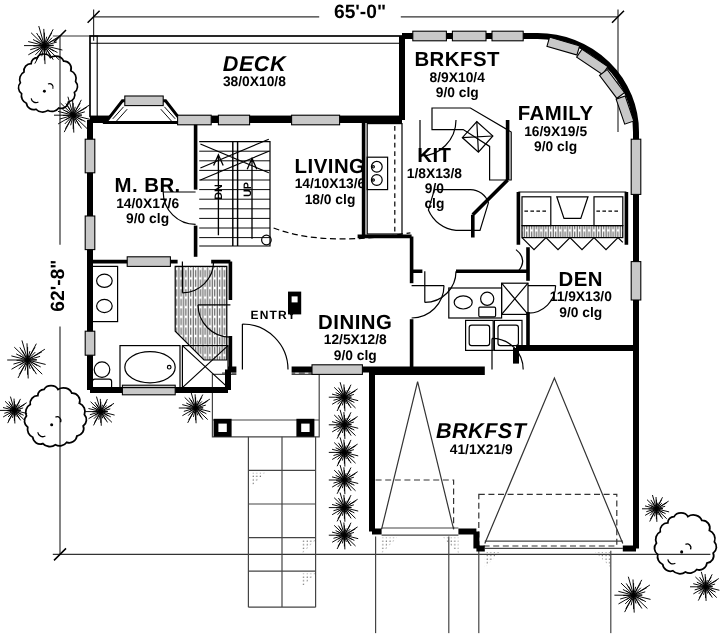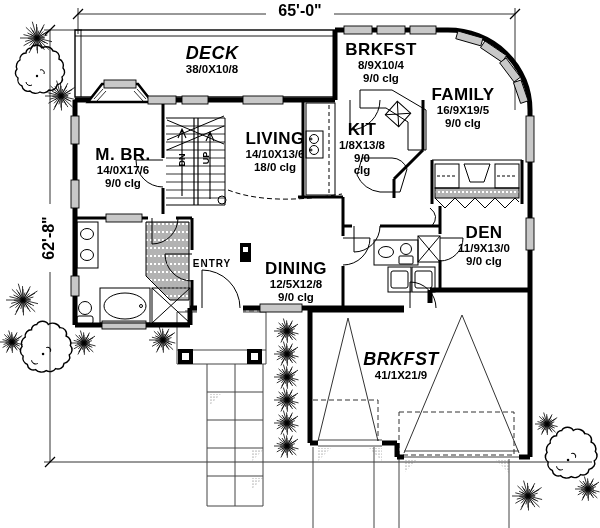--- a/index.html
+++ b/index.html
@@ -294,18 +294,18 @@
   </div>
   <div class="lbl" style="left:296px;top:260px">
     <div class="rn">DINING</div>
     <div class="rs">12/5X12/8</div>
     <div class="rs">9/0 clg</div>
   </div>
   <div class="lbl" style="left:401px;top:350px">
     <div class="rn big">BRKFST</div>
     <div class="rs">41/1X21/9</div>
   </div>
-  <div class="lbl tiny" style="left:212px;top:259px">
+  <div class="lbl tiny" style="left:228px;top:259px">
     <div>ENTRY</div>
   </div>
   <div class="lbl stair" style="left:183px;top:160px">DN</div>
   <div class="lbl stair" style="left:207px;top:158px">UP</div>
 </div>
 
 </body></html>

